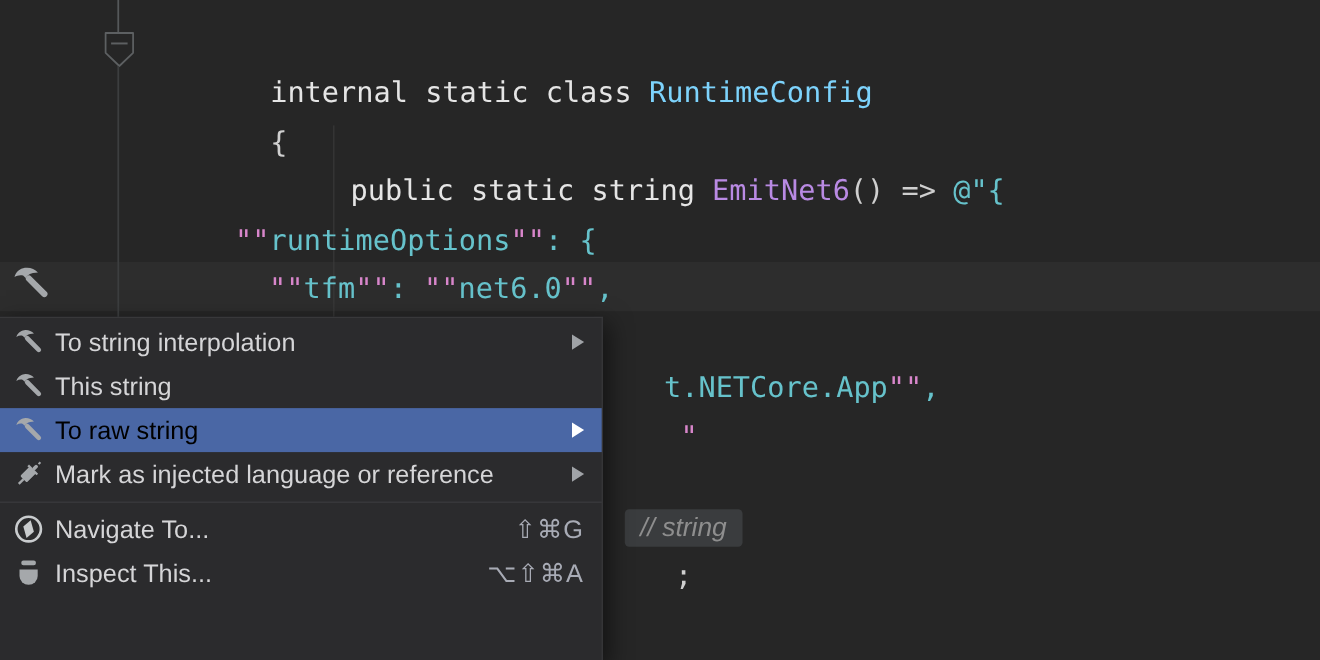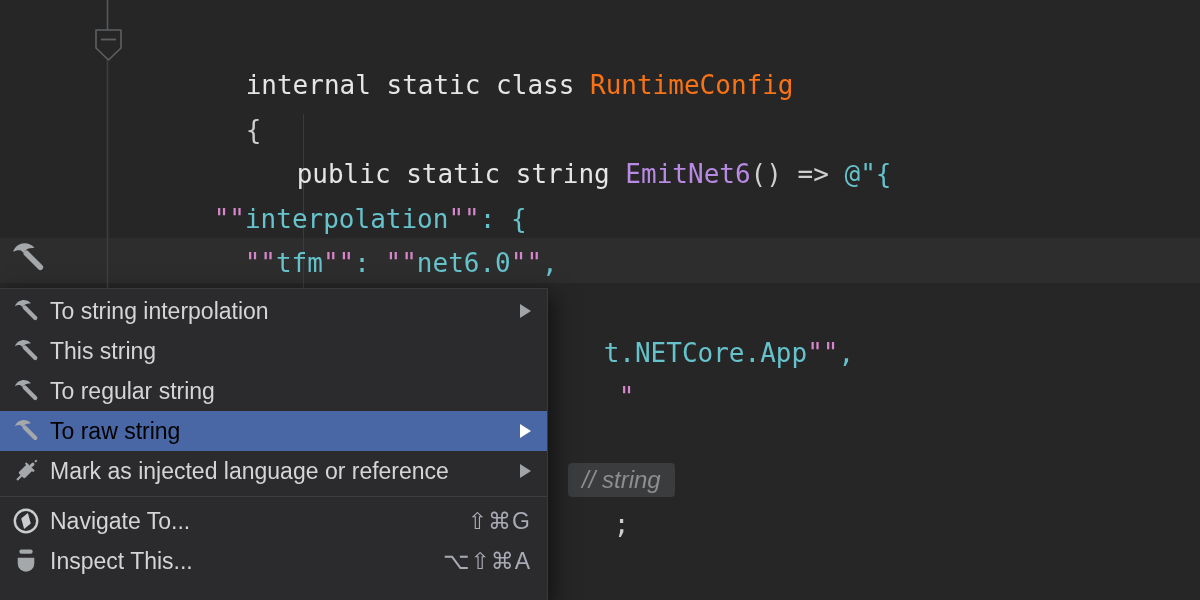--- a/index.html
+++ b/index.html
@@ -7,21 +7,21 @@
     width:1200px;height:600px;overflow:hidden;position:relative;
     background:#262626;font-family:"Liberation Sans",sans-serif;
   }
   
   .caret-line{position:absolute;left:0;top:238px;width:1200px;height:45px;background:rgba(255,255,255,0.035);}
   .code-line{
     position:absolute;font-family:"DejaVu Sans Mono",monospace;
     font-size:26px;line-height:44.5px;white-space:pre;
   }
   .k{color:#e5e5e5}           
-  .c{color:#f97316}           
+  .c{color:#7dd3fc}           
   .m{color:#B98AE3}           
   .p{color:#CFCFCF}           
   .s{color:#66C2CB}           
   .e{color:#D886CB}           
   .guide{position:absolute;width:1px;background:#3B3B3B;}
   .inlay-hint{
     position:absolute;left:568px;top:463px;height:34px;padding:0 14px;
     background:#3A3C3E;border-radius:4px;color:#8E8E8E;
     font-size:24px;font-style:italic;display:flex;align-items:center;
   }
@@ -104,25 +104,25 @@
   <svg class="gutter-hammer ico" viewBox="0 0 24 24">
       <use href="#i-hammer"></use>
     </svg>
 
   <div class="code-line" style="left:183px;top:18px;">
     <span class="k">internal static class </span><span class="c">RuntimeConfig</span>
   </div>
   <div class="code-line" style="left:183px;top:63px;">
     <span class="p">{</span>
   </div>
-  <div class="code-line" style="left:234px;top:107px;">
+  <div class="code-line" style="left:256px;top:107px;">
     <span class="k">public static string </span><span class="m">EmitNet6</span><span class="p">() =&gt; </span><span class="s">@"{</span>
   </div>
   <div class="code-line" style="left:151px;top:152px;">
-    <span class="e">""</span><span class="s">interpolation</span><span class="e">""</span><span class="s">: {</span>
+    <span class="e">""</span><span class="s">runtimeOptions</span><span class="e">""</span><span class="s">: {</span>
   </div>
   <div class="code-line" style="left:182px;top:196px;">
     <span class="e">""</span><span class="s">tfm</span><span class="e">""</span><span class="s">: </span><span class="e">""</span><span class="s">net6.0</span><span class="e">""</span><span class="s">,</span>
   </div>
   <div class="code-line" style="left:182px;top:241px;">
     <span class="e">""</span><span class="s">framework</span><span class="e">""</span><span class="s">: {</span>
   </div>
   <div class="code-line" style="left:541px;top:286px;">
     <span class="s">t.NETCore.App</span><span class="e">""</span><span class="s">,</span>
   </div>
@@ -153,28 +153,20 @@
 
   <div class="mrow">
     <span class="micon">
         <svg class="ico" width="30" height="30" viewBox="0 0 24 24">
           <use href="#i-hammer"></use>
         </svg>
       </span>
     <span class="mlabel">This string</span>
   </div>
 
-  <div class="mrow">
-    <span class="micon">
-        <svg class="ico" width="30" height="30" viewBox="0 0 24 24">
-          <use href="#i-hammer"></use>
-        </svg>
-      </span>
-    <span class="mlabel">To regular string</span>
-  </div>
 
   <div class="mrow sel">
     <span class="micon">
         <svg class="ico" width="30" height="30" viewBox="0 0 24 24">
           <use href="#i-hammer"></use>
         </svg>
       </span>
     <span class="mlabel">To raw string</span>
     <span class="spacer"></span>
     <span class="marrow"></span>

